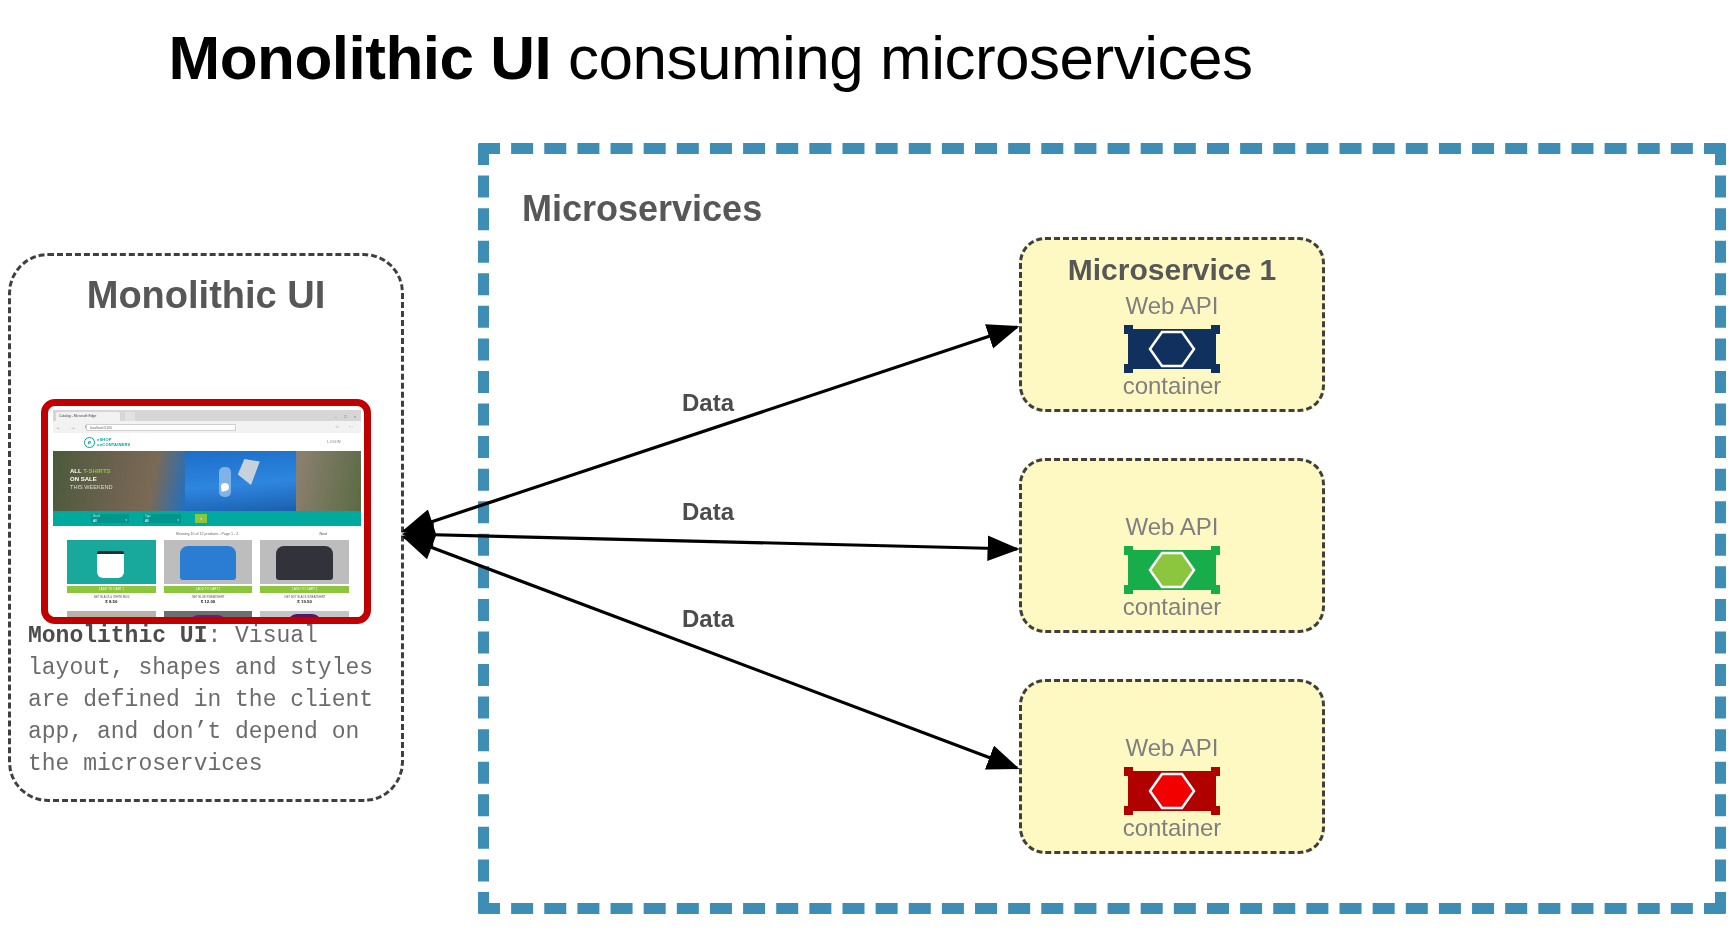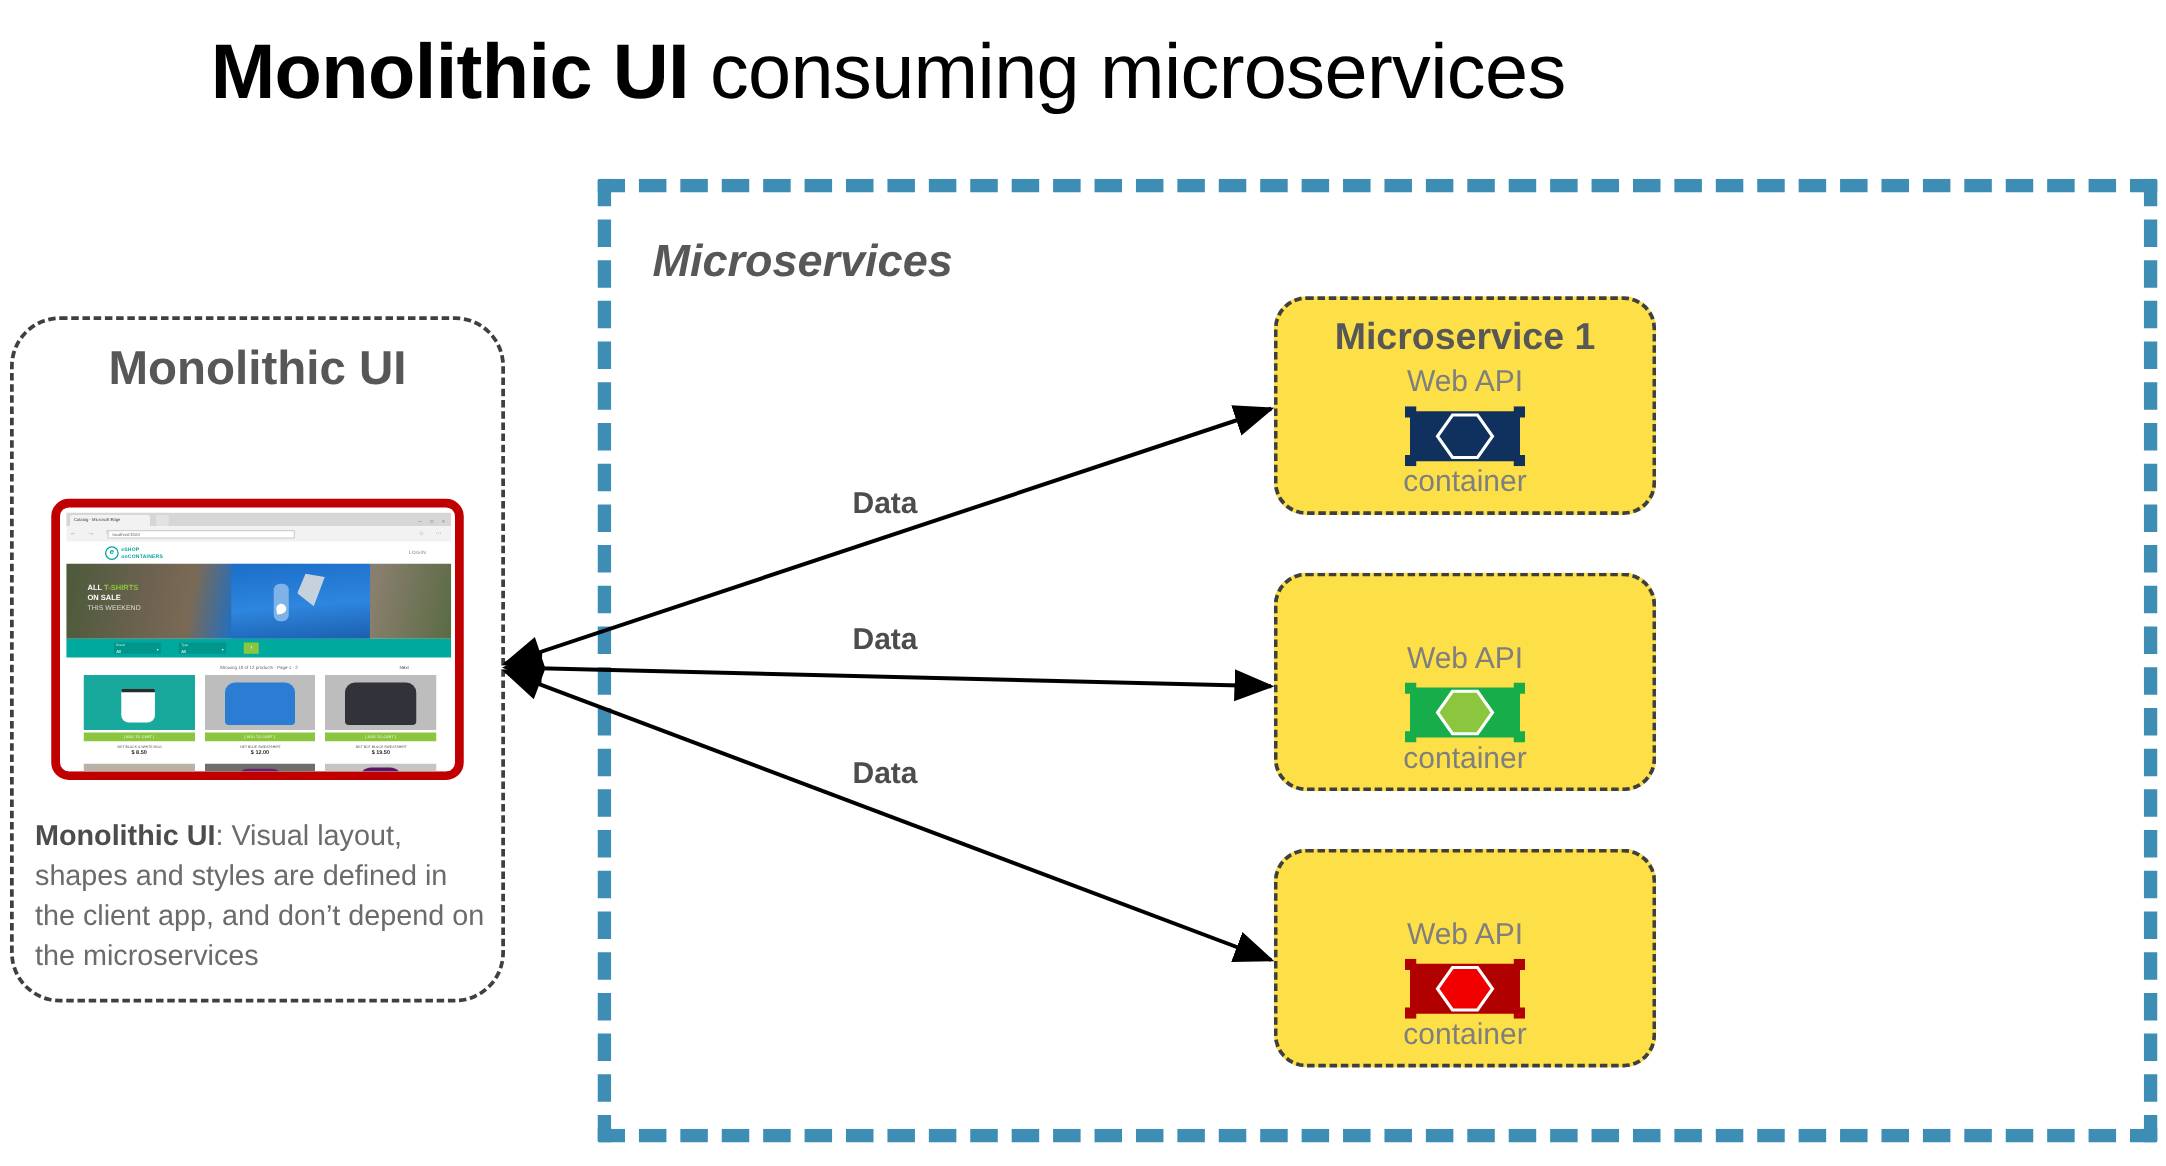--- a/index.html
+++ b/index.html
@@ -43,21 +43,20 @@
     border-radius: 2px;
   }
   #microservices-label {
     position: absolute;
     left: 522px;
     top: 188px;
     font-size: 36px;
     font-weight: bold;
     color: #575757;
     white-space: nowrap;
-    font-style: italic;
   }
 
   
   #monolithic-box {
     position: absolute;
     left: 8px;
     top: 253px;
     width: 396px;
     height: 549px;
     border: 3px dashed #3f3f3f;
@@ -72,25 +71,26 @@
     width: 396px;
     text-align: center;
     font-size: 38px;
     font-weight: bold;
     color: #575757;
     white-space: nowrap;
   }
   #monolithic-caption {
     position: absolute;
     left: 28px;
-    top: 652px;
+    top: 620px;
     width: 360px;
     font-size: 23px;
     line-height: 32px;
     color: #6b6b6b;
+    font-family: Liberation Mono, monospace;
   }
   #monolithic-caption .strong { color: #4c4c4c; font-weight: bold; }
 
   
   #browser-thumb {
     position: absolute;
     left: 41px;
     top: 399px;
     width: 330px;
     height: 225px;
@@ -267,21 +267,21 @@
   .bw-img2-c:after { content:""; position:absolute; left:30%; top:24%; width:40%; height:80%; background:#5a1464; border-radius:10px 10px 0 0; }
 
   
   .ms-card {
     position: absolute;
     width: 306px;
     height: 175px;
     border: 3px dashed #3f3f3f;
     border-radius: 26px;
     box-sizing: border-box;
-    background: #fde047;
+    background: #fef9c3;
   }
   #ms-card-1 { left: 1019px; top: 237px; }
   #ms-card-2 { left: 1019px; top: 458px; }
   #ms-card-3 { left: 1019px; top: 679px; }
 
   .ms-title {
     position: absolute;
     left: 0; top: 13px; width: 100%;
     text-align: center;
     font-size: 30px;

